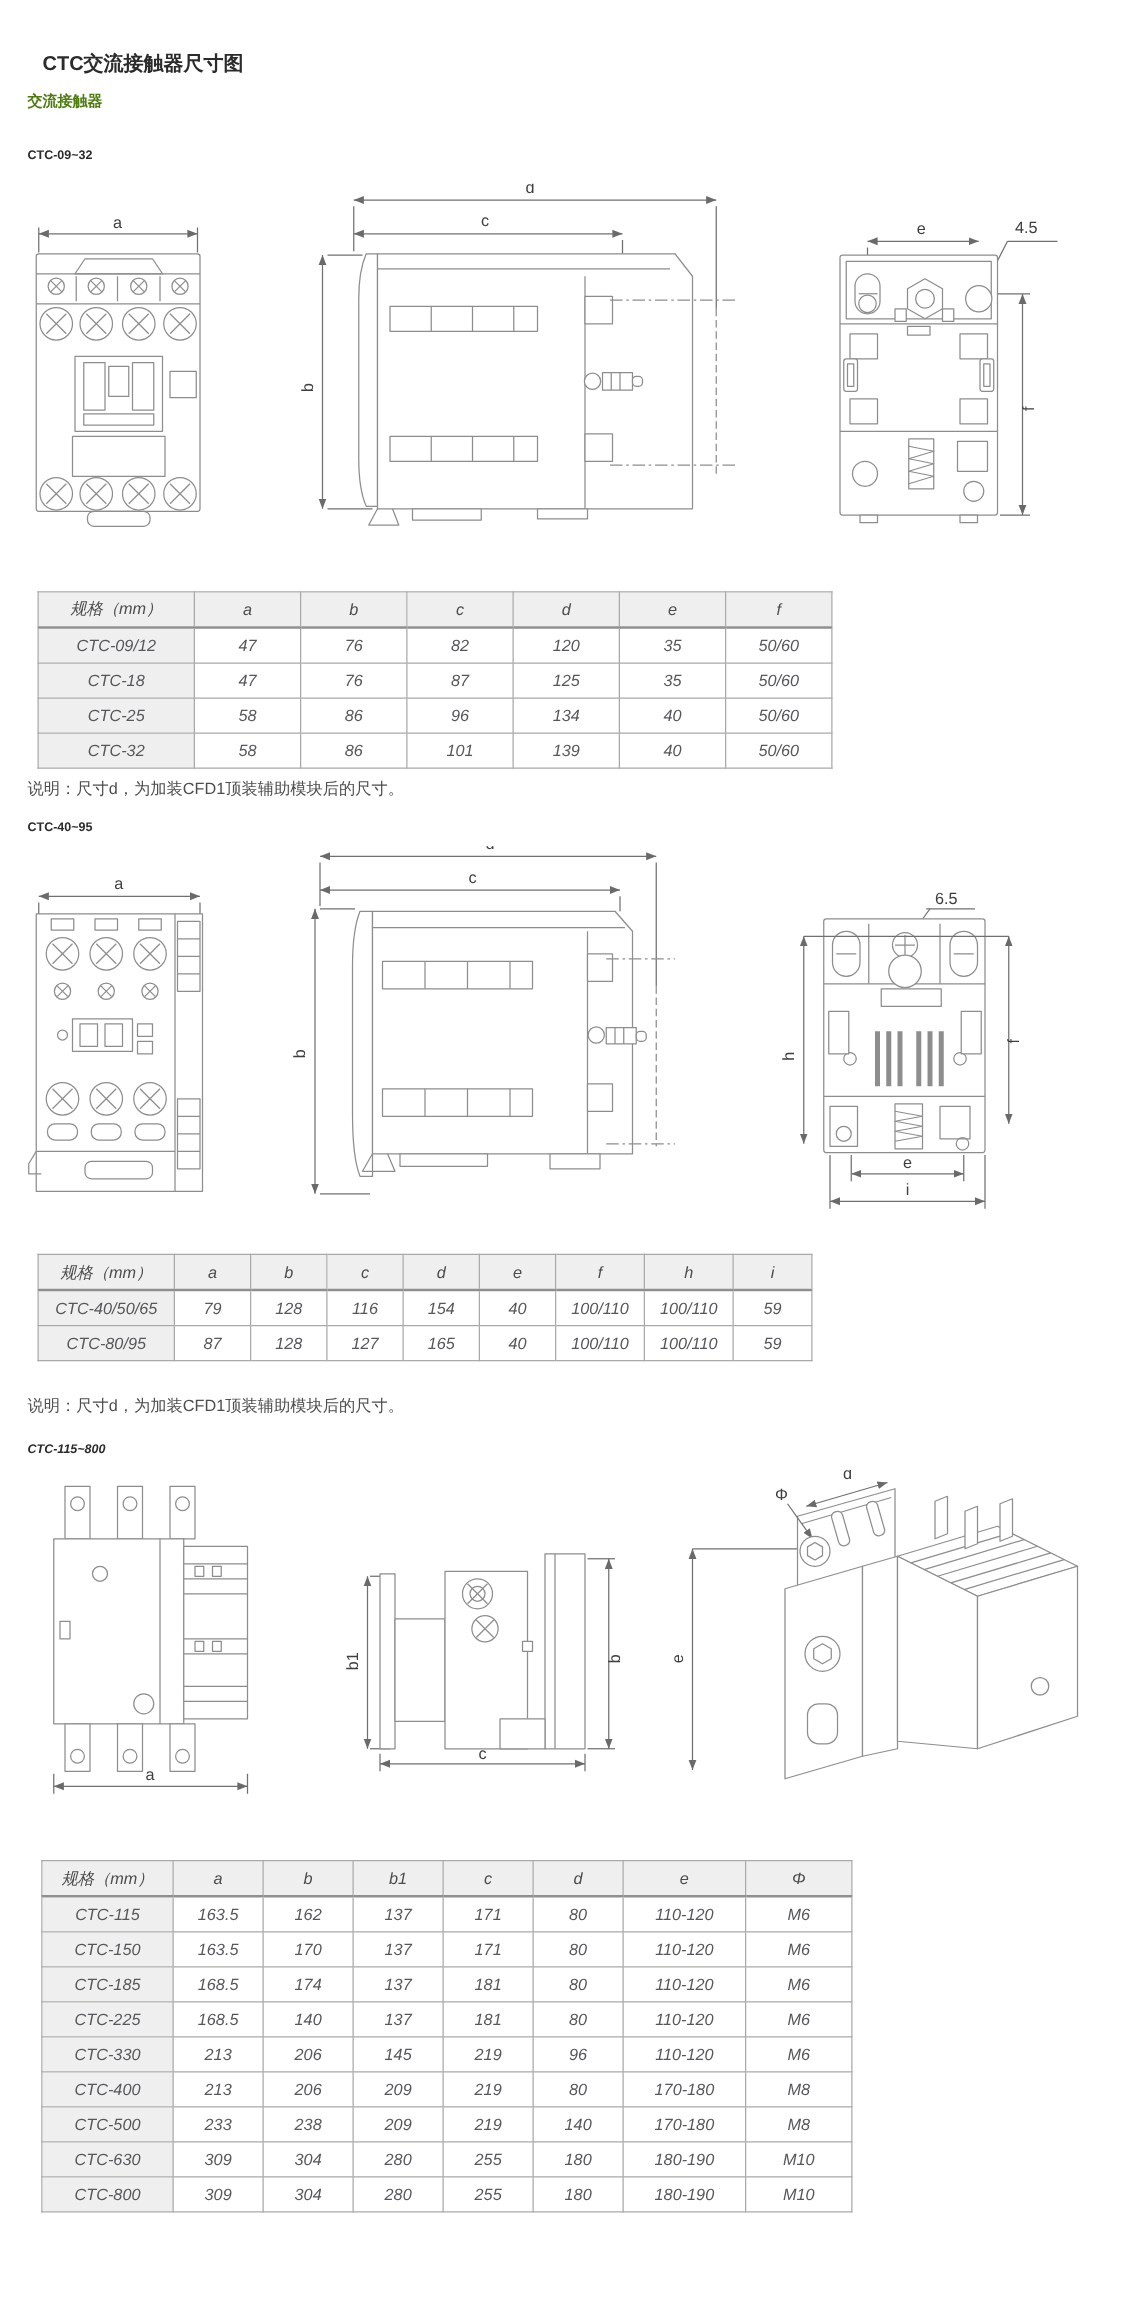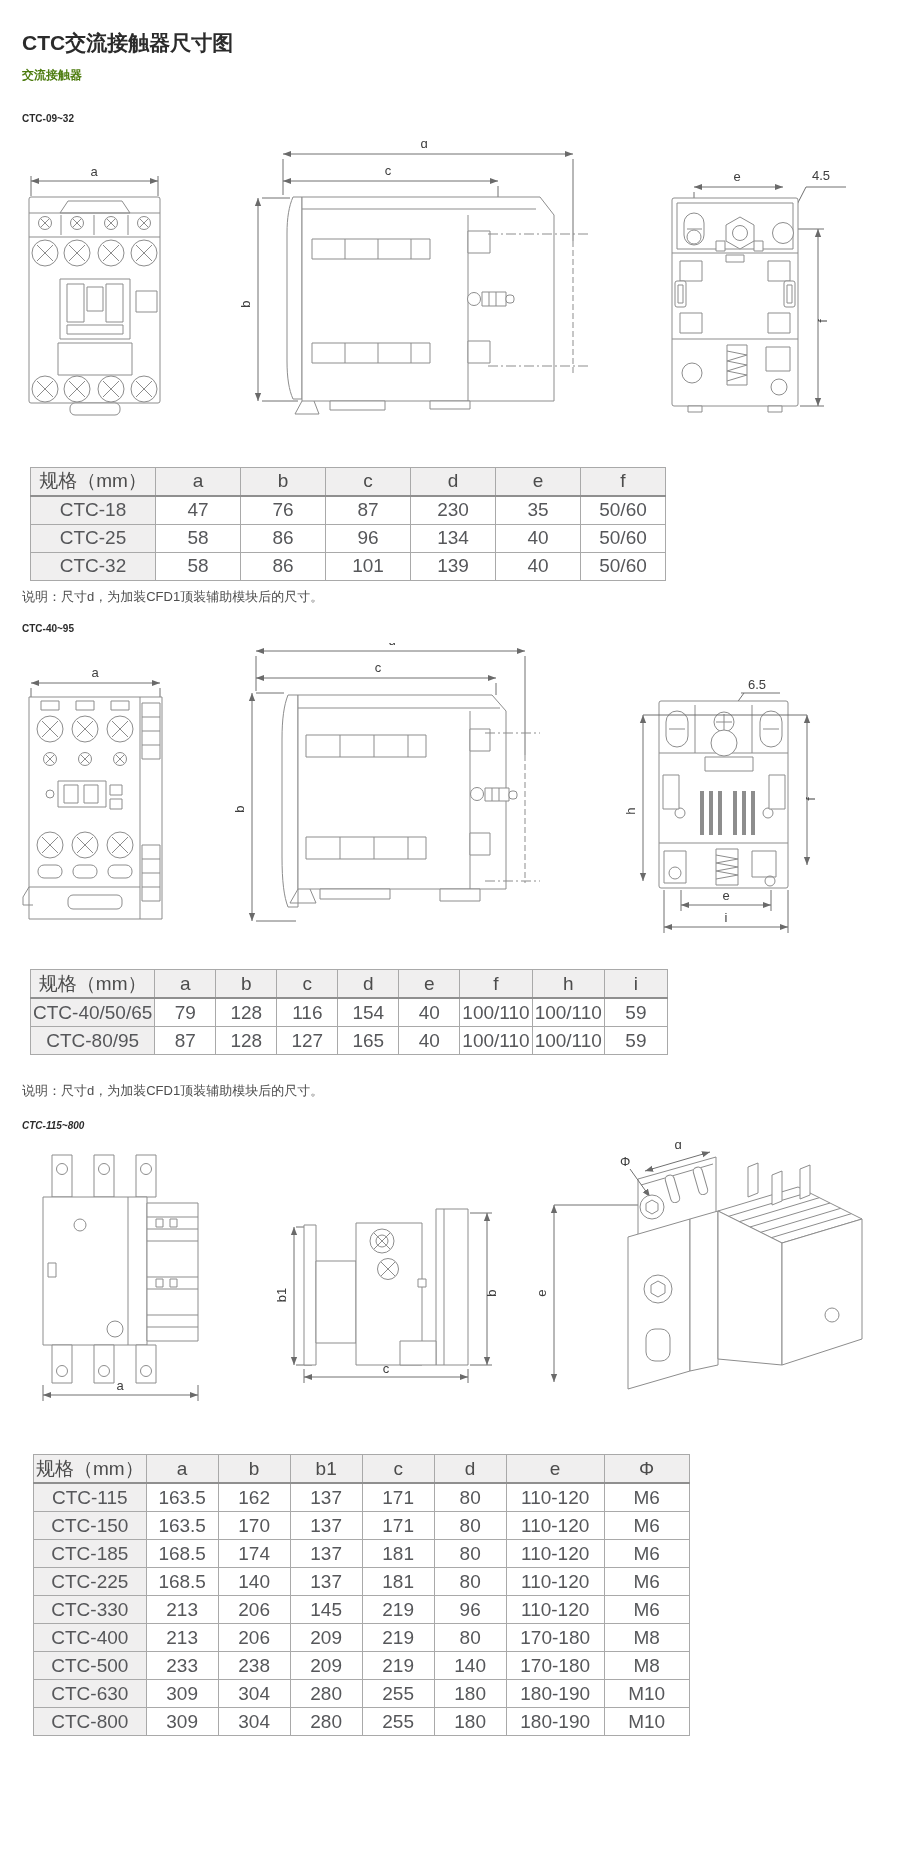--- a/index.html
+++ b/index.html
@@ -1,33 +1,33 @@
 <!DOCTYPE html>
 <html><head>
 <meta charset="utf-8">
 <style>
   html,body{margin:0;padding:0;background:#fff;}
   body{
     width:900px;height:1849px;box-sizing:border-box;
     padding:30px 0 0 22px;position:relative;overflow:hidden;
     font-family:"Liberation Sans","DejaVu Sans",sans-serif;color:#333;
   }
-  h1.title{margin:0;font-size:21px;line-height:1.2;color:#2b2b2b;font-weight:bold;}
+  h1.title{margin:12px;font-size:16px;line-height:1.2;color:#2b2b2b;font-weight:bold;}
   p.subtitle{margin:13px 0 0;font-size:12px;font-weight:bold;color:#4d7c0f;line-height:1.2;}
   h2.sec{margin:0;font-size:10px;line-height:1.2;color:#2b2b2b;font-weight:bold;}
   h2.sec1{margin-top:30px;}
   h2.sec2{margin-top:18px;}
   h2.sec3{margin-top:20px;font-style:italic;}
   svg.figrow{display:block;}
   svg.row1{margin-top:16px;}
   svg.row2{margin-top:8px;}
   svg.row3{margin-top:10px;}
   p.note{margin:8px 0 0;font-size:13px;color:#4d4d4d;line-height:1.3;}
   p.note2{margin-top:28px;}
-  table.spec{border-collapse:collapse;table-layout:fixed;font-size:19px;color:#56575a;}
+  table.spec{border-collapse:collapse;table-layout:fixed;font-size:13px;color:#56575a;font-style:italic;}
   table.spec th,table.spec td{
     border:1px solid #a9a9a9;height:27px;text-align:center;vertical-align:middle;
     font-weight:normal;padding:0 2px;overflow:hidden;white-space:nowrap;
   }
   table.spec{border:1px solid #9a9a9a;}
   table.spec thead th{background:#f0efef;color:#4c4c4c;border-bottom:2px solid #8f8f8f;}
   table.spec tbody td:first-child{background:#f0efef;}
   table.t1{margin:26px 0 0 8px;}
   table.t2{margin:16px 0 0 8px;}
   table.t3{margin:16px 0 0 11px;}
@@ -192,25 +192,34 @@
         <th>a</th>
         <th>b</th>
         <th>c</th>
         <th>d</th>
         <th>e</th>
         <th>f</th>
       </tr>
     </thead>
     <tbody>
       <tr>
+        <td>CTC-09/12</td>
+        <td>47</td>
+        <td>76</td>
+        <td>82</td>
+        <td>120</td>
+        <td>35</td>
+        <td>50/60</td>
+      </tr>
+      <tr>
         <td>CTC-18</td>
         <td>47</td>
         <td>76</td>
         <td>87</td>
-        <td>230</td>
+        <td>125</td>
         <td>35</td>
         <td>50/60</td>
       </tr>
       <tr>
         <td>CTC-25</td>
         <td>58</td>
         <td>86</td>
         <td>96</td>
         <td>134</td>
         <td>40</td>

